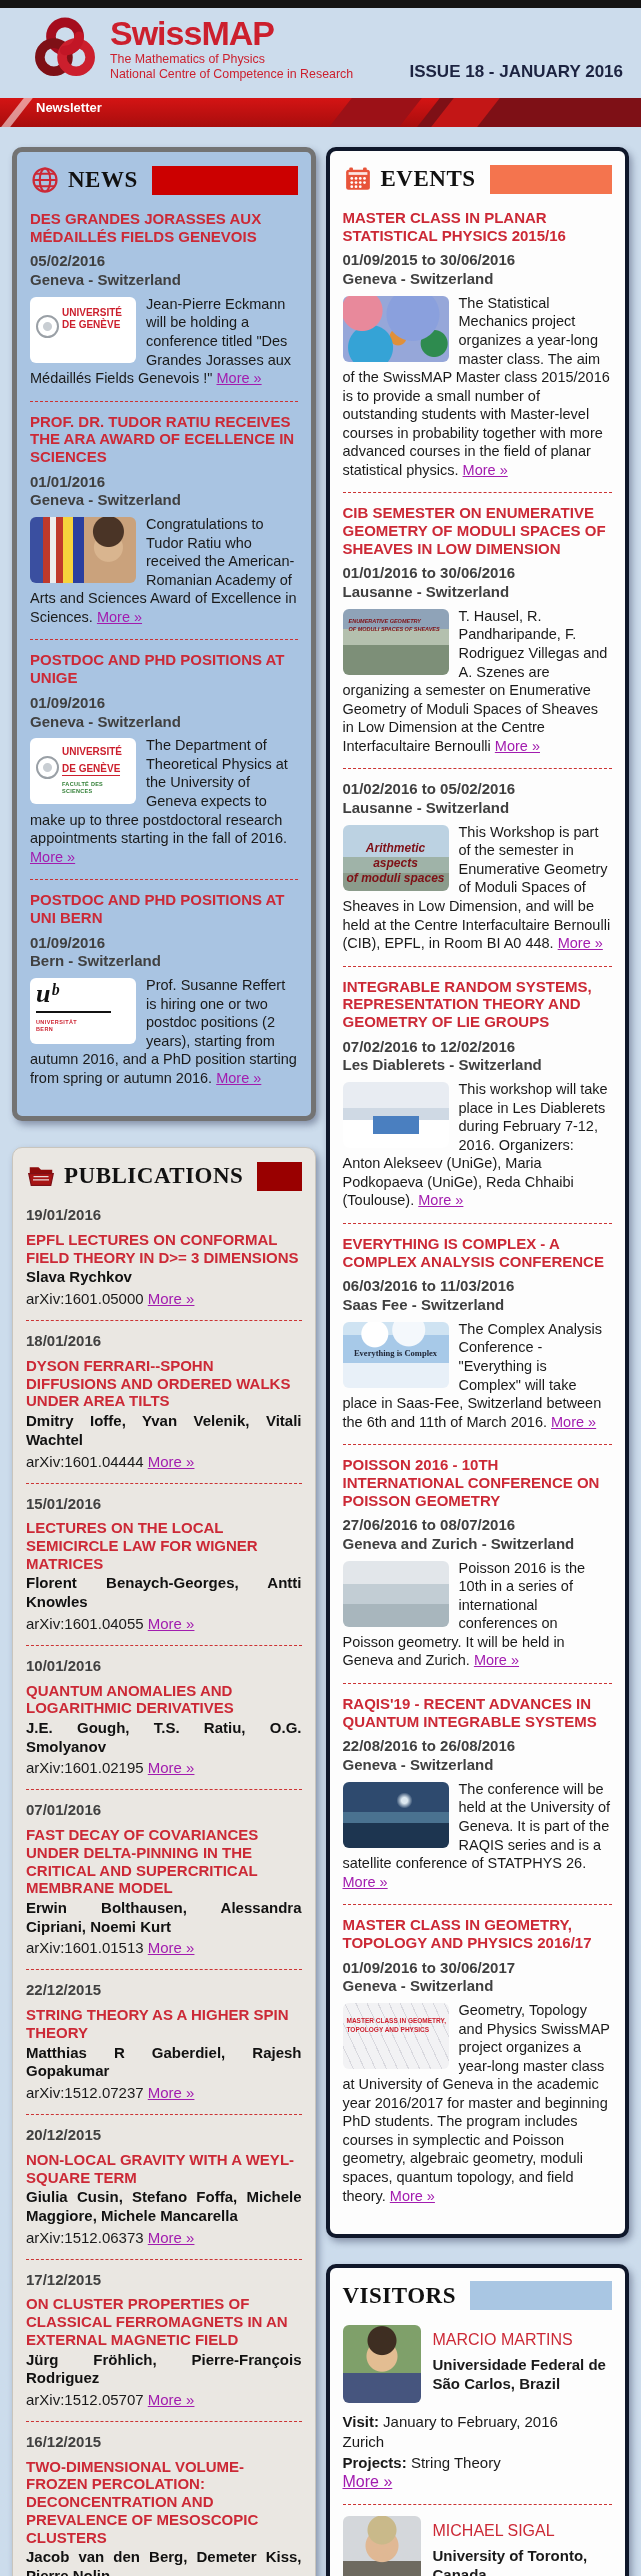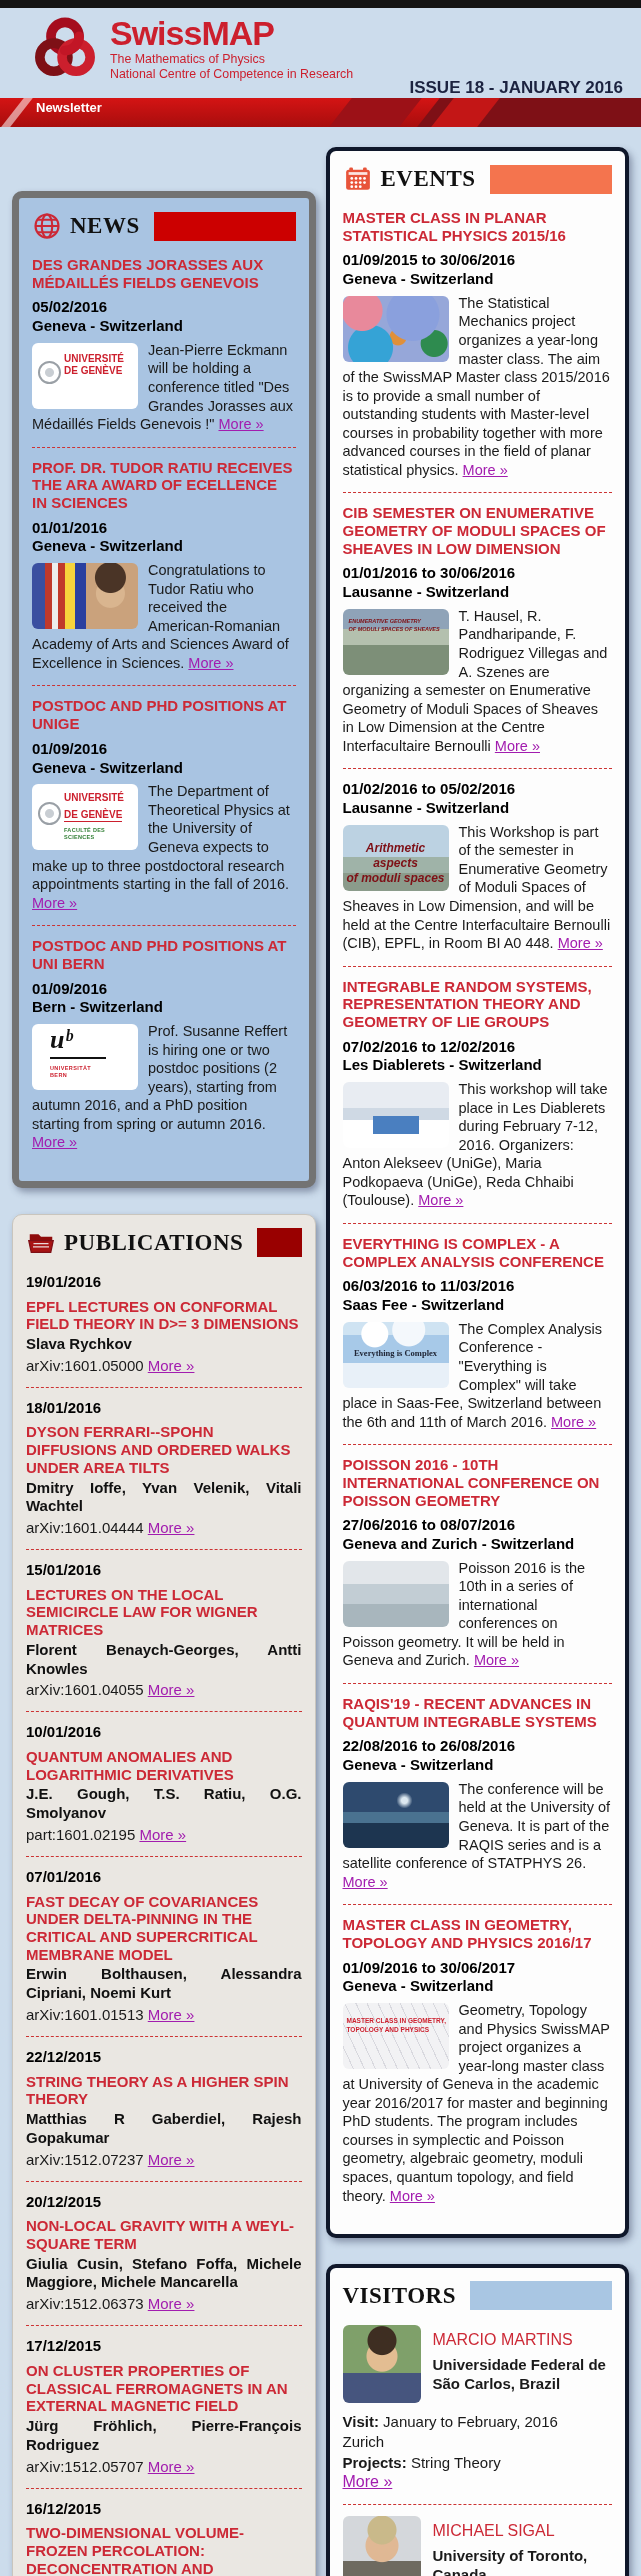--- a/index.html
+++ b/index.html
@@ -10,71 +10,71 @@
     color:#1a1a1a;
   }
   .topbar { height:8px; background:#141414; }
 
   
   .header { position:relative; height:90px; padding:4px 0 0 28px; display:flex; }
   .logo { width:74px; height:74px; flex:0 0 74px; }
   .brand { margin-left:8px; padding-top:4px; }
   .brand-name { font-size:34px; font-weight:bold; color:#cc1f2d; letter-spacing:-1px; line-height:1.05; }
   .brand-tag { font-size:12.4px; color:#cc1f2d; line-height:1.25; }
-  .issue { position:absolute; right:18px; bottom:0; font-size:17px; font-weight:bold; color:#1c2340; }
+  .issue { position:absolute; right:18px; bottom:16px; font-size:17px; font-weight:bold; color:#1c2340; }
 
   .banner { position:relative; height:29px; background:linear-gradient(180deg,#d41414,#a80d0d); overflow:hidden; }
   .banner .bs { position:absolute; top:-12px; height:44px; transform:skewX(-38deg); }
   .bs0 { left:16px; width:9px;  background:rgba(255,255,255,.55); }
   .bs1 { right:-30px; width:239px; background:#7e1016; }
   .bs2 { right:227px; width:70px; background:#9c1117; }
   .bs3 { right:149px; width:46px; background:#c31616; }
   .banner-label { position:relative; z-index:2; margin-left:36px; font-size:13px; font-weight:bold; color:#fff; line-height:17px; display:inline-block; }
 
   
   .main { display:flex; gap:10px; padding:20px 12px 14px 12px; align-items:flex-start; }
   .col { flex:1; min-width:0; }
 
   .card { border-radius:10px; padding:13px 13px 16px 13px; margin-bottom:26px;
           box-shadow:3px 4px 7px rgba(50,60,90,.45); }
-  .card-news { background:#a9c4e2; border:7px solid #737373;margin-top:44px; }
+  .card-news { background:#a9c4e2; border:5px solid #737373; }
   .card-pubs { background:#eae7e2; border:1px solid #c9c5bd; }
   .card-white { background:#fdfdfd; border:4px solid #0f172a; }
 
   .card-head { display:flex; align-items:center; margin-bottom:4px; }
   .card-head .icon { flex:0 0 30px; height:30px; margin-right:8px; }
   .card-title { font-family:"Liberation Serif", serif; font-size:23px; font-weight:bold; color:#111; letter-spacing:0.5px; white-space:nowrap; }
   .head-bar { flex:1; height:29px; margin-left:14px; }
   .bar-news { background:#cc0000; }
   .bar-pubs { background:#990000; }
   .bar-events { background:#f4744e; }
   .bar-visitors { background:#a9c6e3; }
 
   .item { padding:11px 0 13px 0; }
   .item + .item { border-top:1px dashed #cc3333; }
   .item-title { font-size:15px; font-weight:bold; color:#cc2936; line-height:1.18; margin-bottom:7px; }
-  .item-date, .item-loc { font-size:15px; font-weight:bold; color:#000000; line-height:1.25; }
+  .item-date, .item-loc { font-size:15px; font-weight:bold; color:#404040; line-height:1.25; }
   .item-body { margin-top:5px; font-size:14.5px; line-height:1.28; }
   .item-body::after { content:""; display:block; clear:both; }
   .more { color:#a21caf; text-decoration:underline; cursor:pointer; white-space:nowrap; }
 
   
   .thumb { position:relative; float:left; width:106px; height:66px; margin:2px 10px 4px 0;
            border-radius:6px; overflow:hidden; background:#fff; display:block; }
   .tl { display:block; }
 
   .thumb[data-kind^="unige"] { padding:10px 4px 4px 32px; }
   .thumb[data-kind^="unige"]::before { content:""; position:absolute; left:6px; top:18px; width:19px; height:19px;
       border-radius:50%; border:2px solid #9aa0a6; background:radial-gradient(circle,#c9ced3 0 4px,transparent 5px); }
   .thumb[data-kind^="unige"] .tl1, .thumb[data-kind^="unige"] .tl2 { color:#cc1f2d; font-weight:bold; font-size:10px; line-height:1.2; }
   .thumb[data-kind="unige-sciences"] { padding-top:8px; }
   .thumb[data-kind="unige-sciences"] .tl2 { border-bottom:1.5px solid #cc1f2d; display:inline-block; }
   .thumb[data-kind="unige-sciences"] .tl3 { color:#2e7d32; font-weight:bold; font-size:5.5px; margin-top:4px; letter-spacing:0.3px; }
 
-  .thumb[data-kind="unibe-logo"] { padding:2px 18px; }
+  .thumb[data-kind="unibe-logo"] { padding:2px 6px; }
   .thumb[data-kind="unibe-logo"] .tl1 { font-family:"Liberation Serif",serif; font-style:italic; font-weight:bold;
       font-size:26px; color:#111; line-height:1.1; border-bottom:2px solid #111; width:80%; padding-bottom:2px; }
   .thumb[data-kind="unibe-logo"] .tl2, .thumb[data-kind="unibe-logo"] .tl3 { color:#cc1f2d; font-weight:bold; font-size:5.5px; letter-spacing:0.4px; line-height:1.3; }
   .thumb[data-kind="unibe-logo"] .tl2 { margin-top:6px; }
 
   .thumb[data-kind="photo-ratiu"] { background:
       radial-gradient(circle at 74% 22%, #4a3426 0 15px, transparent 16px),
       radial-gradient(circle at 74% 46%, #d9b58f 0 14px, transparent 15px),
       linear-gradient(90deg,#3a4fa0 0 12%, #c0392b 12% 19%, #ededed 19% 25%, #c0392b 25% 31%,
         #f6d33c 31% 41%, #2a3f9f 41% 51%, #caa27c 51% 100%); }
@@ -291,21 +291,21 @@
               <span>arXiv:1601.04055</span>
               <a class="more">More »</a>
             </div>
           </article>
 
           <article class="item">
             <div class="item-date">10/01/2016</div>
             <h3 class="item-title" style="margin-top:6px; margin-bottom:2px;">QUANTUM ANOMALIES AND LOGARITHMIC DERIVATIVES</h3>
             <div class="pub-authors">J.E. Gough, T.S. Ratiu, O.G. Smolyanov</div>
             <div class="pub-arxiv">
-              <span>part:1601.02195</span>
+              <span>arXiv:1601.02195</span>
               <a class="more">More »</a>
             </div>
           </article>
 
           <article class="item">
             <div class="item-date">07/01/2016</div>
             <h3 class="item-title" style="margin-top:6px; margin-bottom:2px;">FAST DECAY OF COVARIANCES UNDER DELTA-PINNING IN THE CRITICAL AND SUPERCRITICAL MEMBRANE MODEL</h3>
             <div class="pub-authors">Erwin Bolthausen, Alessandra Cipriani, Noemi Kurt</div>
             <div class="pub-arxiv">
               <span>arXiv:1601.01513</span>

